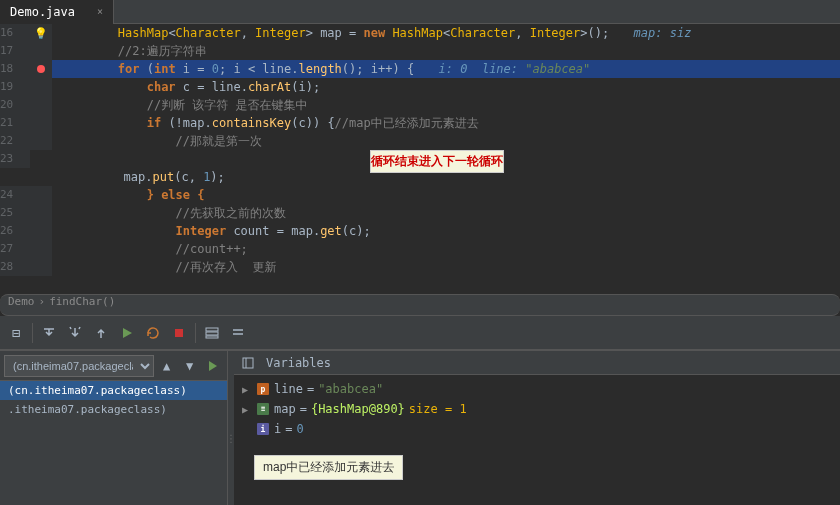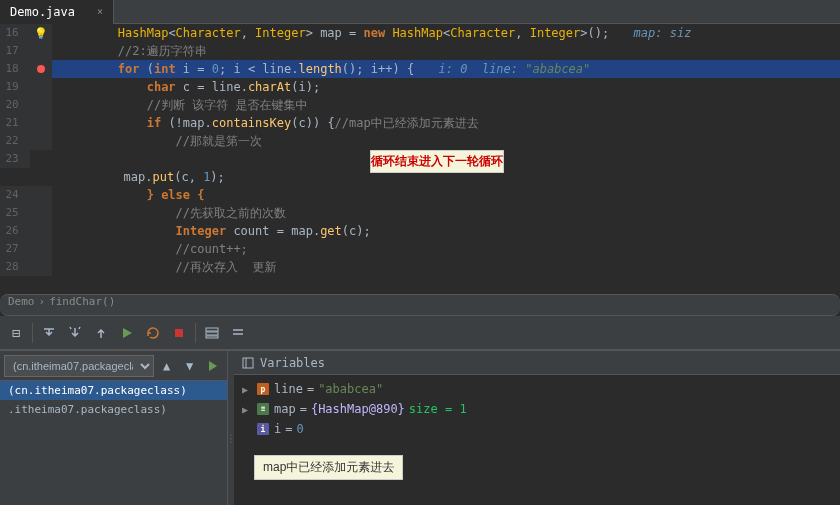--- a/index.html
+++ b/index.html
@@ -62,21 +62,21 @@
       position: relative;
     }
 
     .code-line.highlighted {
       background: #214283;
     }
 
     .line-num {
       width: 30px;
       min-width: 30px;
-      text-align: center;
+      text-align: left;
       padding-right: 6px;
       color: #606366;
       background: #313335;
       font-size: 11px;
       line-height: 18px;
       user-select: none;
     }
 
     .line-gutter {
       width: 22px;
@@ -241,21 +241,21 @@
 
     .panel-header {
       height: 24px;
       background: #3c3f41;
       display: flex;
       align-items: center;
       padding: 0 8px;
       font-size: 12px;
       color: #a9b7c6;
       border-bottom: 1px solid #555;
-      gap: 6px;
+      gap: 12px;
     }
 
     .variables-content {
       flex: 1;
       padding: 4px 0;
       overflow: hidden;
       position: relative;
     }
 
     .var-row {
@@ -313,21 +313,21 @@
       height: 12px;
       border-radius: 1px;
       display: flex;
       align-items: center;
       justify-content: center;
     }
 
     .var-name { color: #a9b7c6; }
     .var-eq { color: #a9b7c6; margin: 0 4px; }
     .var-string-val { color: #6a8759; }
-    .var-obj-val { color: #c4b5fd; }
+    .var-obj-val { color: #bef264; }
     .var-num-val { color: #6897bb; }
 
     
     .var-tooltip {
       position: absolute;
       background: #f5f5dc;
       border: 1px solid #ccc;
       color: #333;
       padding: 3px 8px;
       font-size: 12px;
@@ -541,21 +541,21 @@
       </div>
 
       <div class="var-row">
         <div class="var-toggle">▶</div>
         <div class="var-icon">
           <div class="icon-map">≡</div>
         </div>
         <span class="var-name">map</span>
         <span class="var-eq">=</span>
         <span class="var-obj-val">{HashMap@890} </span>
-        <span style="color:#22c55e;margin-left:4px;">size = 1</span>
+        <span style="color:#eab308;margin-left:4px;">size = 1</span>
       </div>
 
       <div class="var-row">
         <div class="var-toggle" style="width:14px;"></div>
         <div class="var-icon">
           <div class="icon-i">i</div>
         </div>
         <span class="var-name">i</span>
         <span class="var-eq">=</span>
         <span class="var-num-val">0</span>

